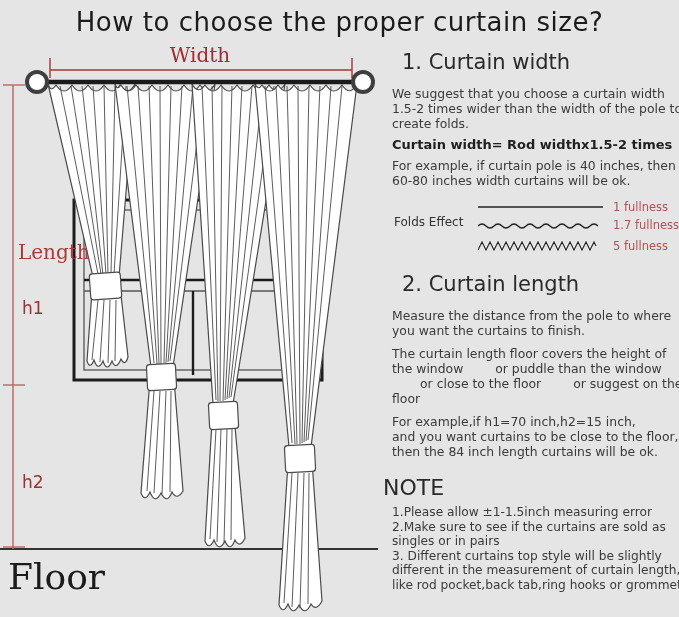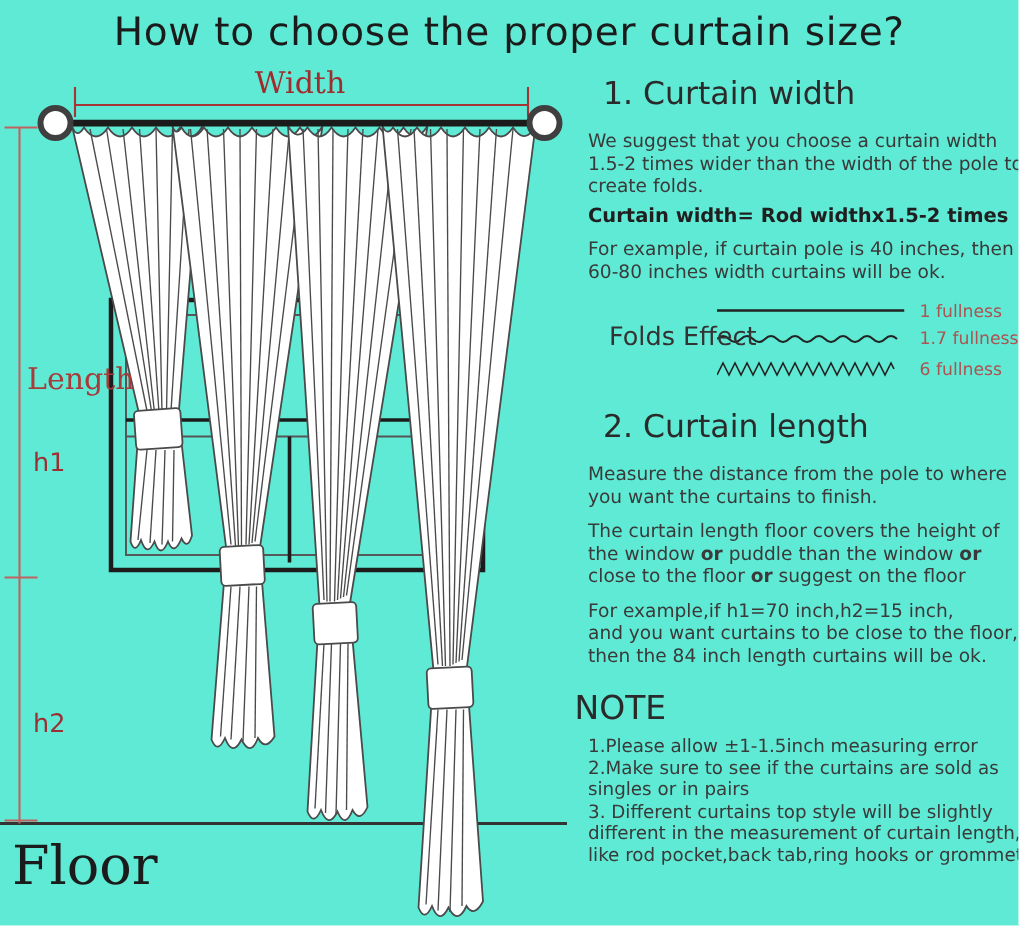--- a/index.html
+++ b/index.html
@@ -1,30 +1,30 @@
 <!DOCTYPE html>
 <html><head>
 <meta charset="utf-8">
 <style>
   html,body{margin:0;padding:0;background:#ffffff;}
-  .canvas{position:relative;width:679px;height:617px;background:#5eead4;overflow:hidden;
+  .canvas{position:relative;width:679px;height:617px;background:#e5e5e5;overflow:hidden;
           font-family:"DejaVu Sans",sans-serif;}
   .title{position:absolute;left:0;top:7px;width:679px;text-align:center;
          font-size:26px;letter-spacing:.5px;color:#1b1b1b;}
   .diagram{position:absolute;left:0;top:45px;width:390px;height:572px;}
   .svgtext-serif{font-family:"DejaVu Serif",serif;}
   .col{position:absolute;left:392px;top:50px;width:292px;color:#3a3a3a;}
   .h-sec{font-size:21px;color:#2a2a2a;margin:0 0 0 10px;line-height:24px;}
   .body-p{font-size:12.4px;line-height:15px;margin:12px 0 0 0;}
   .body-p.tight{margin-top:5px;}
   .formula{font-size:13px;font-weight:bold;color:#1f1f1f;margin:6px 0 0 0;line-height:16px;}
   .prewrap{white-space:pre-line;}
-  .bold{font-weight:bold;}
+  .bold{font-weight:normal;margin-left:28px;}
   .folds{position:relative;margin:10px 0 0 0;height:60px;}
-  .folds-label{position:absolute;left:14px;top:17px;font-size:17px;color:#333;}
+  .folds-label{position:absolute;left:2px;top:17px;font-size:12px;color:#333;}
   .fold-row{display:flex;align-items:center;margin-left:86px;height:18px;}
   .fold-row.tall{height:24px;}
   .fold-row svg{display:block;margin-right:10px;}
   .fold-label{font-size:11.5px;color:#ad5352;white-space:nowrap;}
   .note-h{font-size:22px;color:#2a2a2a;margin:16px 0 0 -9px;line-height:26px;}
   .note-items{font-size:12.2px;line-height:14.6px;margin-top:4px;color:#3a3a3a;}
   .note-items div{margin:0;}
 </style>
 </head>
 <body>
@@ -169,21 +169,21 @@
       <div class="fold-row">
         <svg width="125" height="14">
           <path d="M0,8 q4,-4 8,0 t8,0 t8,0 t8,0 t8,0 t8,0 t8,0 t8,0 t8,0 t8,0 t8,0 t8,0 t8,0 t8,0 t8,0" fill="none" stroke="#222" stroke-width="1.3"></path>
         </svg>
         <span class="fold-label">1.7 fullness</span>
       </div>
       <div class="fold-row tall">
         <svg width="125" height="18">
           <path d="M0,13 l4,-8 l4,8 l4,-8 l4,8 l4,-8 l4,8 l4,-8 l4,8 l4,-8 l4,8 l4,-8 l4,8 l4,-8 l4,8 l4,-8 l4,8 l4,-8 l4,8 l4,-8 l4,8 l4,-8 l4,8 l4,-8 l4,8 l4,-8 l4,8 l4,-8 l4,8 l4,-8 l2,4" fill="none" stroke="#222" stroke-width="1.1"></path>
         </svg>
-        <span class="fold-label">6 fullness</span>
+        <span class="fold-label">5 fullness</span>
       </div>
     </div>
 
     <div class="h-sec" style="margin-top:14px;">2. Curtain length</div>
     <p class="body-p">Measure the distance from the pole to where you want the curtains to finish.</p>
     <p class="body-p" style="margin-top:8px;"><span>The curtain length floor covers the height of the window </span><span class="bold">or</span><span> puddle than the window </span><span class="bold">or</span><span> close to the floor </span><span class="bold">or</span><span> suggest on the floor</span></p>
     <p class="body-p prewrap" style="margin-top:8px;">For example,if h1=70 inch,h2=15 inch,
 and you want curtains to be close to the floor,
 then the 84 inch length curtains will be ok.</p>
 

